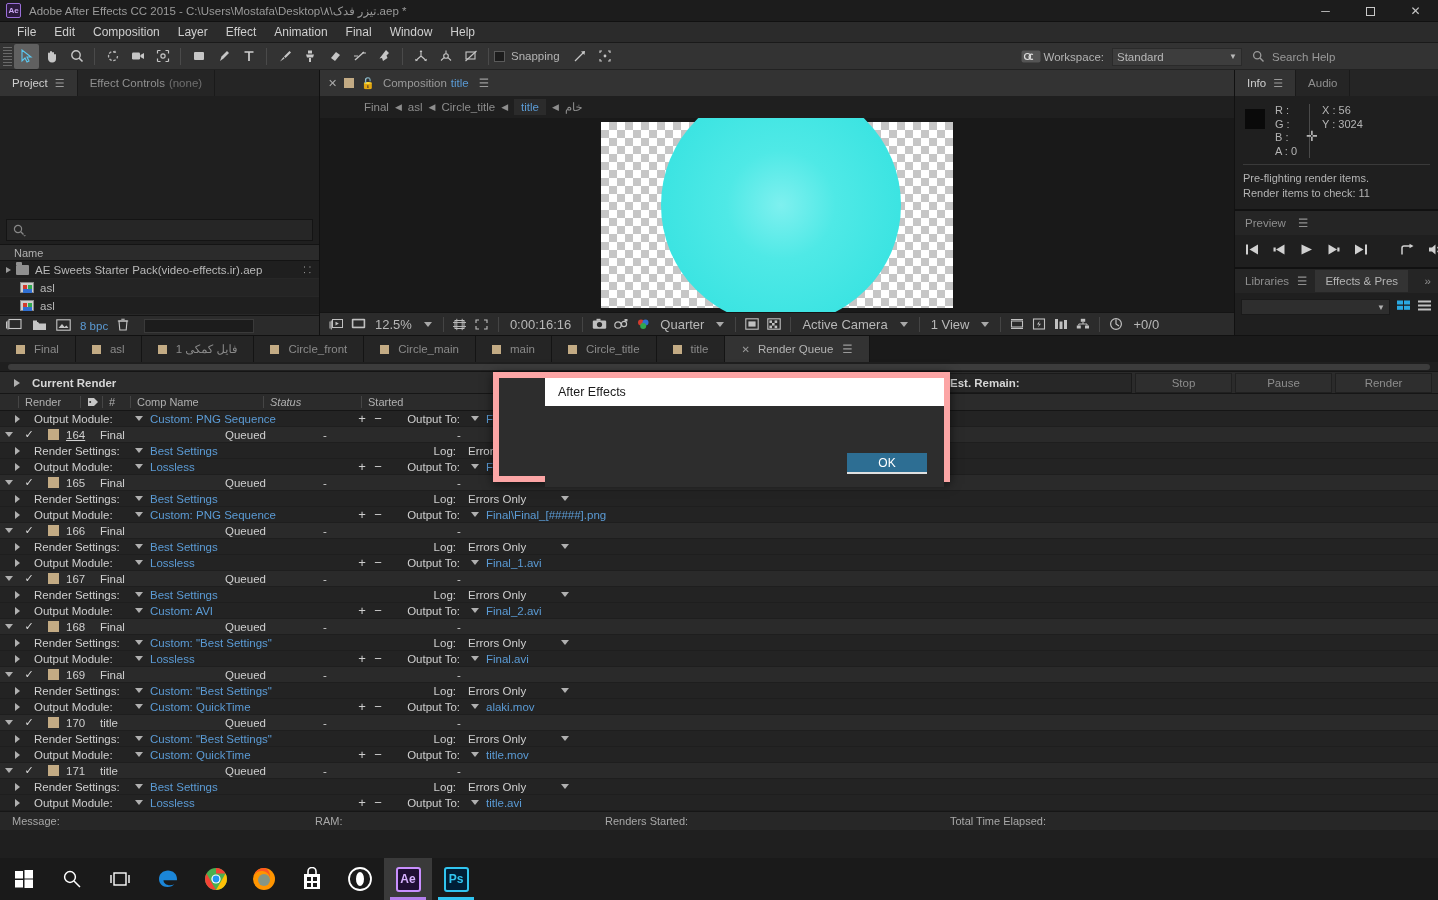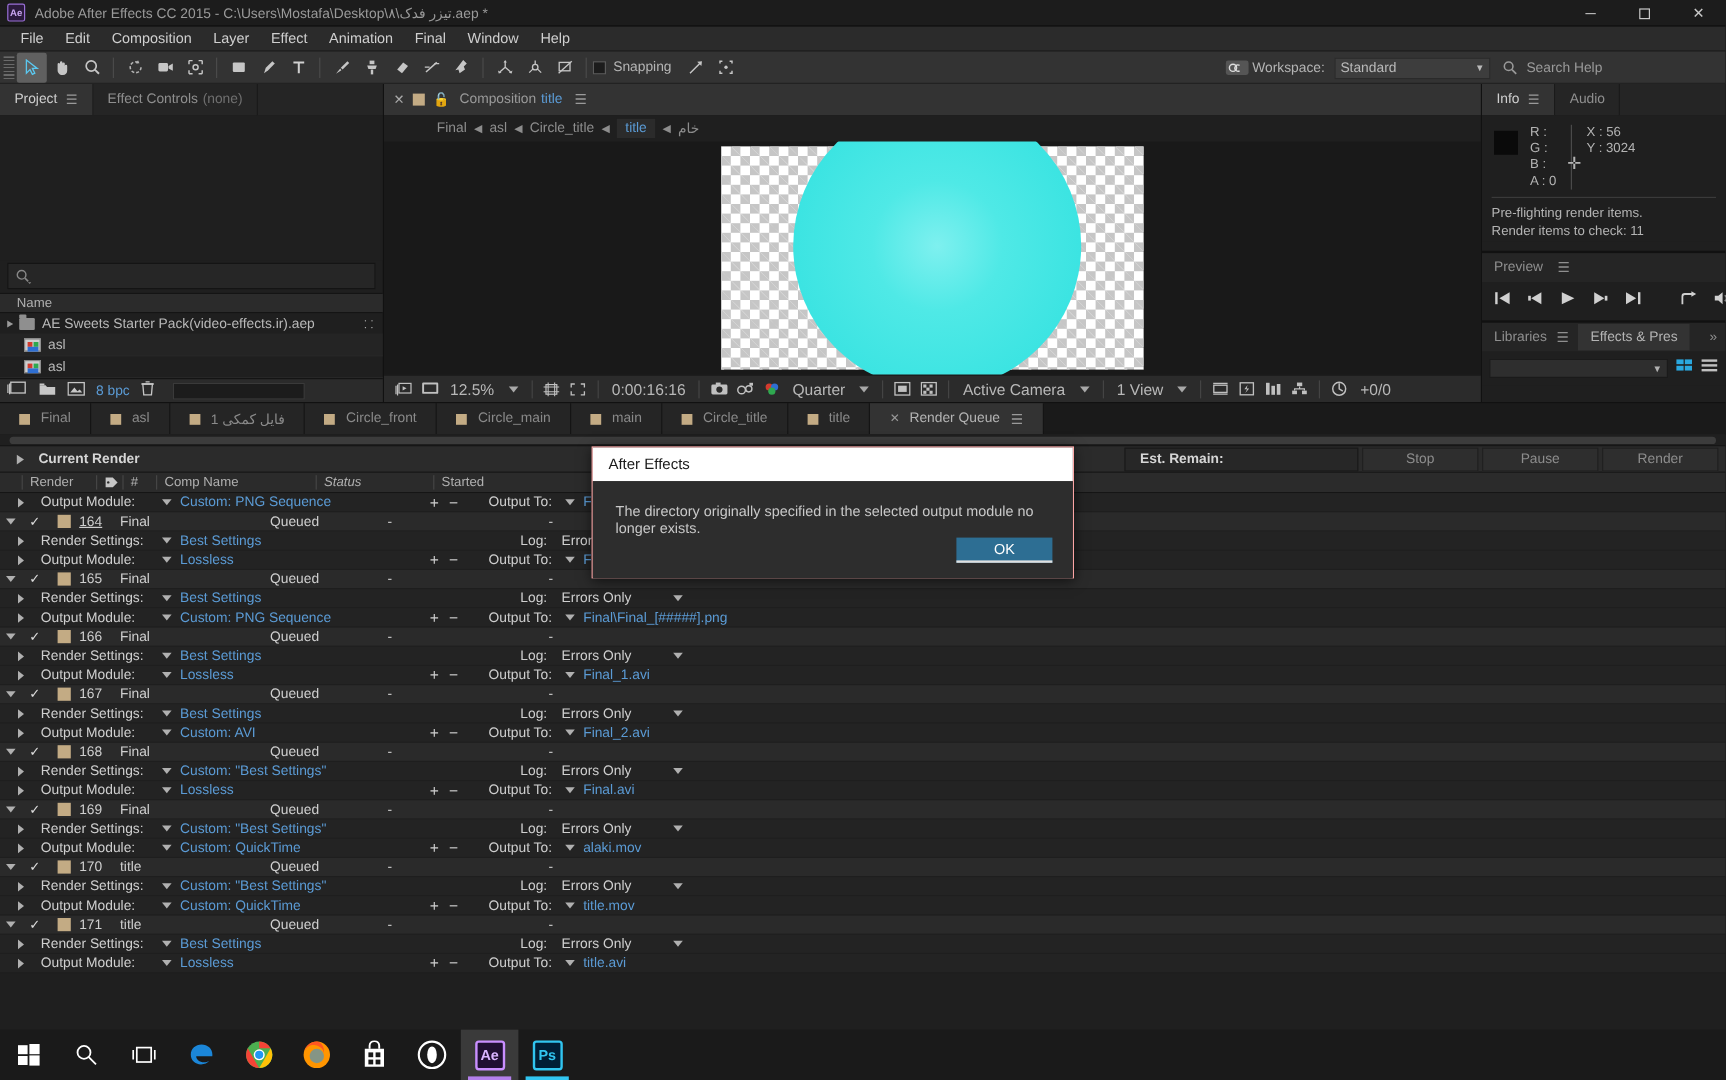--- a/index.html
+++ b/index.html
@@ -181,22 +181,22 @@
     border-bottom:4px solid transparent; }
   .blue { color:#5b9bd5; }
   .lbl { color:#cfcfcf; }
   .chk { color:#dcdcdc; font-size:11px; }
   .csw { width:11px;height:11px;background:#c3ab84; }
 
   #rq-status { height:19px; background:#272727; border-top:1px solid #161616;
     display:flex; align-items:center; color:#a8a8a8; font-size:11px; }
 
   
-  #modal { position:absolute; left:493px; top:372px; width:402px; height:110px;
-    border:1px solid #fca5a5; background:#2d2d2d; box-shadow:0 2px 10px rgba(0,0,0,.6); }
+  #modal { position:absolute; left:493px; top:372px; width:457px; height:110px;
+    border:6px solid #fca5a5; background:#2d2d2d; box-shadow:0 2px 10px rgba(0,0,0,.6);padding-left:46px; }
   #modal-title { height:28px; background:#ffffff; color:#1a1a1a; font-size:12.5px;
     display:flex; align-items:center; padding-left:13px; }
   #modal-body { height:81px; background:#2d2d2d; position:relative; }
   #modal-msg { color:#c9c9c9; font-size:12px; padding:18px 0 0 19px; }
   #ok-btn { position:absolute; right:17px; bottom:13px; width:80px; height:21px;
     background:#2d6e93; border-bottom:2px solid #e0e0e0; color:#ffffff; font-size:12px;
     display:flex; align-items:center; justify-content:center; }
 
   
   #taskbar { position:absolute; left:0; bottom:0; width:1438px; height:42px;
@@ -1146,26 +1146,31 @@
         <span class="lbl" style="width:16px;text-align:center;font-size:13px;">+</span>
         <span class="lbl" style="width:16px;text-align:center;font-size:13px;">−</span>
         <span class="lbl" style="width:74px;text-align:right;">Output To:</span>
         <span style="width:14px;display:flex;justify-content:center;margin-left:8px;">
           <span class="t-down"></span>
         </span>
         <span class="blue" style="padding-left:4px;">title.avi</span>
       </div>
     </div>
 
+  <div id="rq-status">
+    <span style="width:315px;padding-left:12px;">Message:</span>
+    <span style="width:290px;">RAM:</span>
+    <span style="width:345px;">Renders Started:</span>
+    <span>Total Time Elapsed:</span>
+  </div>
 </div>
 
 <div id="modal">
   <div id="modal-title">After Effects</div>
   <div id="modal-body">
-    <div id="modal-msg">The directory originally specified in the selected output module no longer exists.</div>
     <div id="ok-btn">OK</div>
   </div>
 </div>
 
 <div id="taskbar">
   <div class="tb">
     <svg width="20" height="20" viewBox="0 0 20 20">
         <rect x="1" y="2" width="8" height="7.5" fill="#fff"></rect>
         <rect x="10.5" y="1" width="8.5" height="8.5" fill="#fff"></rect>
         <rect x="1" y="11" width="8" height="7.5" fill="#fff"></rect>

